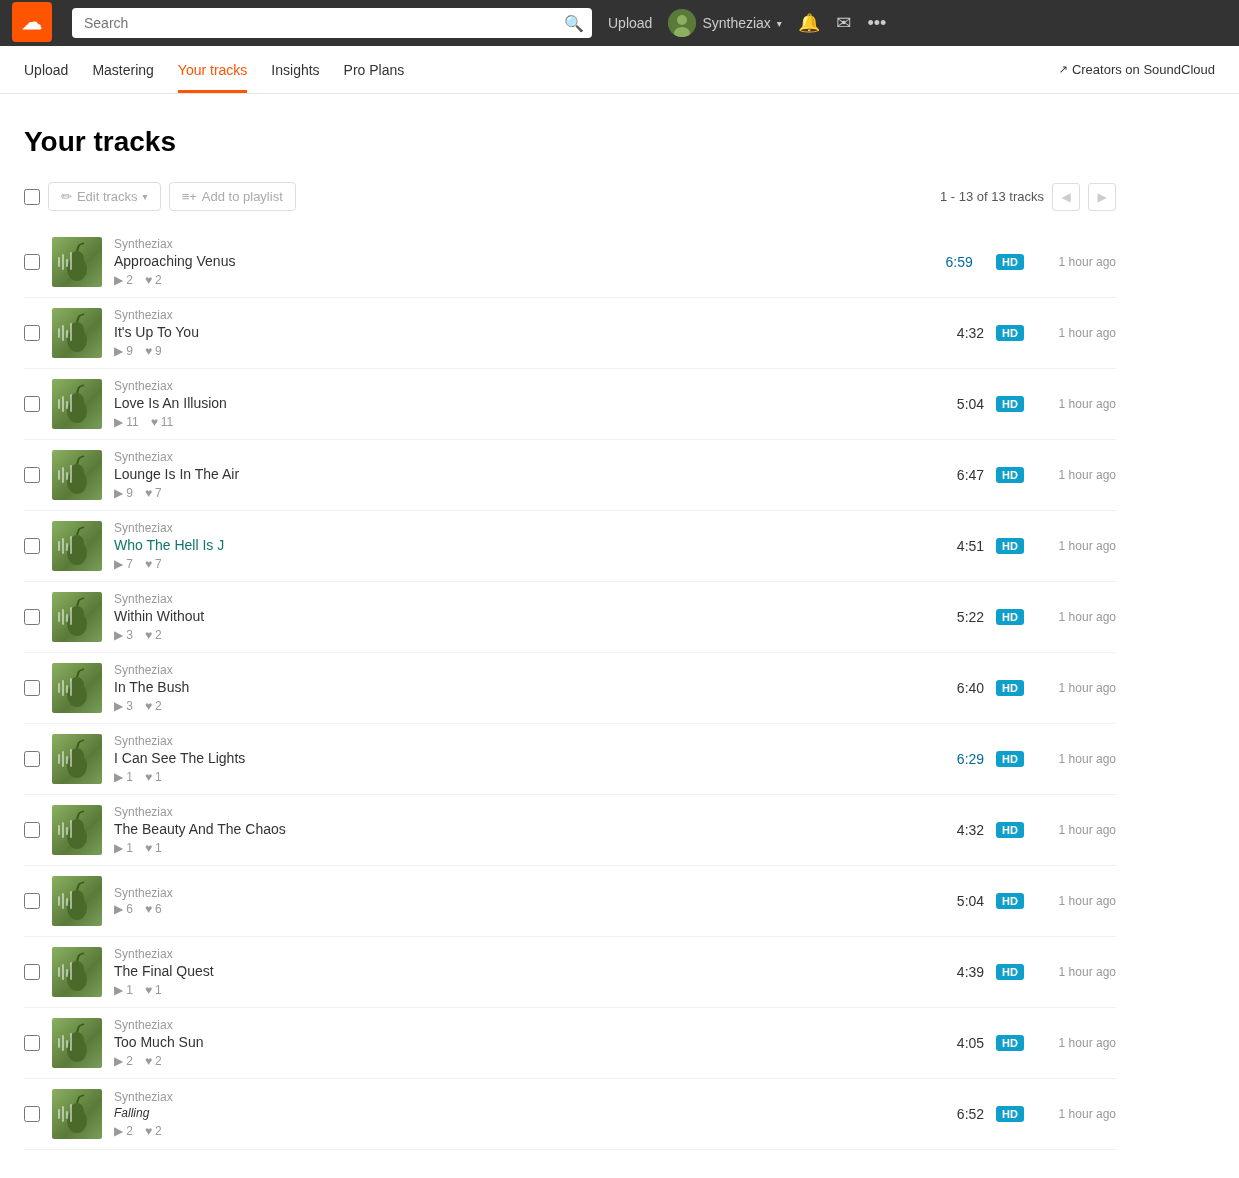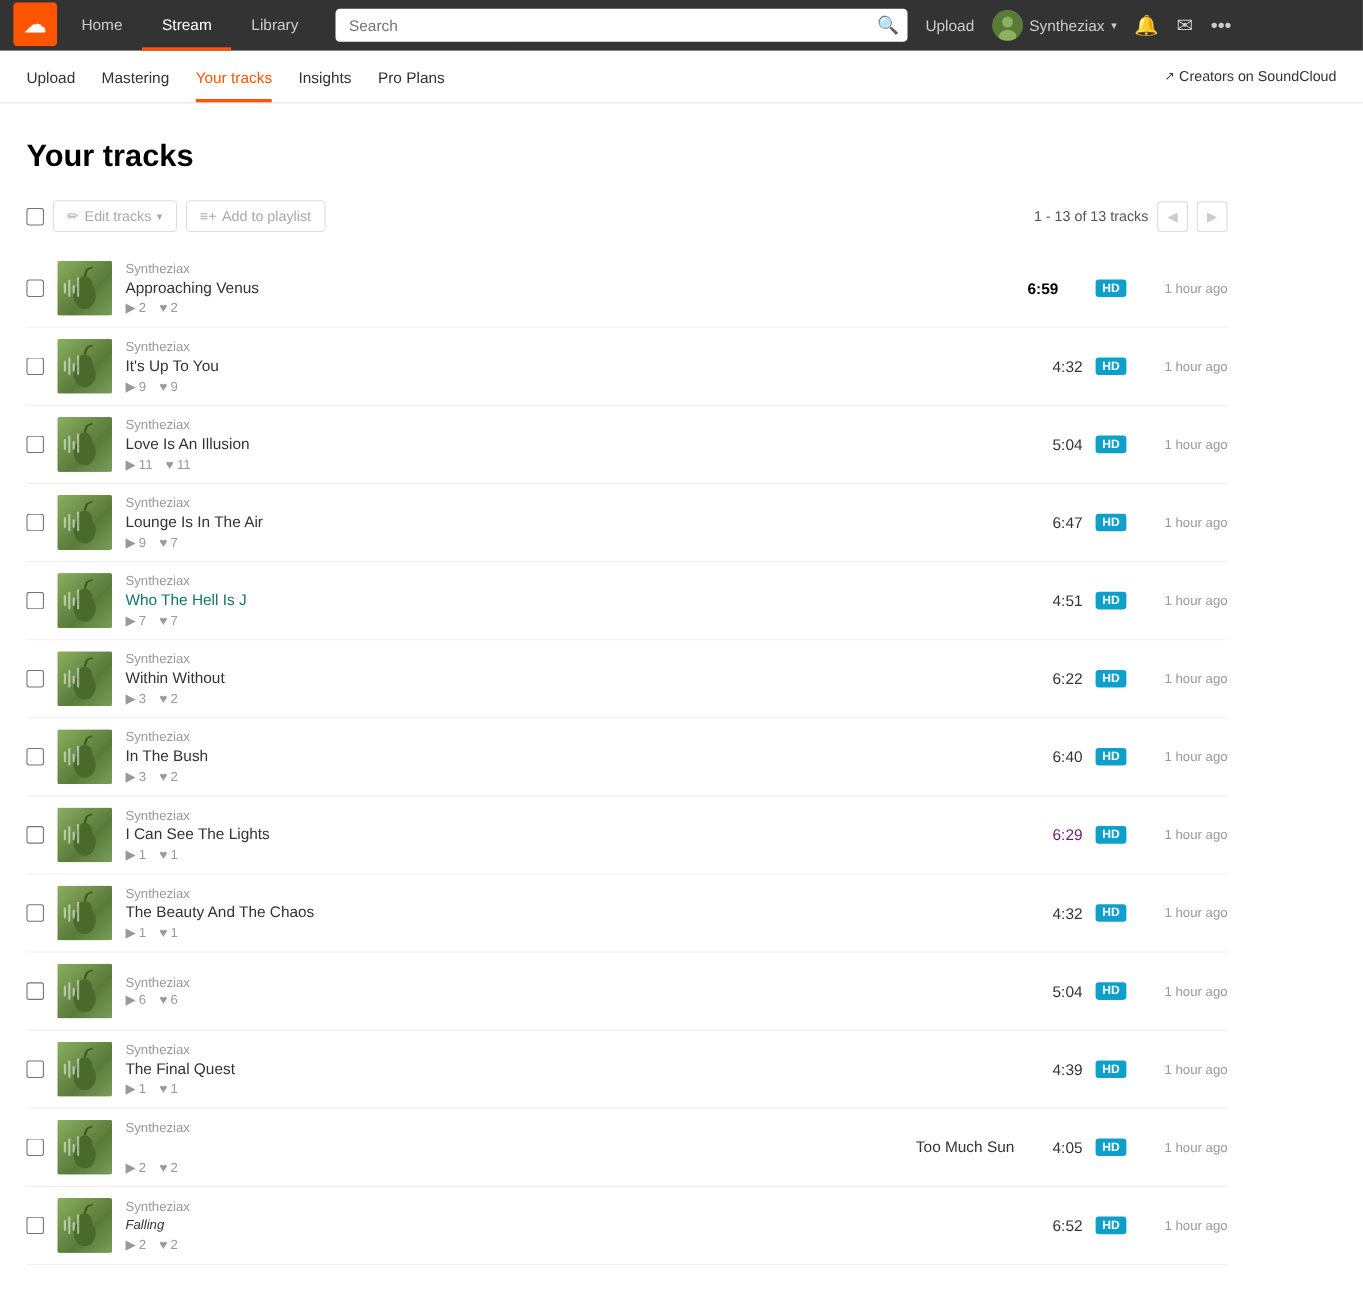--- a/index.html
+++ b/index.html
@@ -7,25 +7,20 @@
   </style>
 </head>
 <body>
 
 <nav style="background:#333; display:flex; align-items:center; height:46px; padding:0 12px; gap:0;">
   <div style="margin-right:4px; cursor:pointer;">
     <svg width="40" height="40" viewBox="0 0 40 40">
       <rect width="40" height="40" fill="#f50" rx="4"></rect>
       <text x="50%" y="55%" dominant-baseline="middle" text-anchor="middle" fill="white" font-size="20" font-weight="bold">☁</text>
     </svg>
-  </div>
-  <div style="display:flex; height:100%;">
-    <a style="color:#ccc; padding:0 18px; display:flex; align-items:center; font-size:14px; cursor:pointer; border-bottom:3px solid transparent; text-decoration:none; height:100%;">Home</a>
-    <a style="color:#fff; padding:0 18px; display:flex; align-items:center; font-size:14px; cursor:pointer; border-bottom:3px solid transparent; text-decoration:none; height:100%; border-bottom-color:#f50;">Stream</a>
-    <a style="color:#ccc; padding:0 18px; display:flex; align-items:center; font-size:14px; cursor:pointer; border-bottom:3px solid transparent; text-decoration:none; height:100%;">Library</a>
   </div>
   <div style="flex:1; margin:0 16px; position:relative; max-width:520px;">
     <input type="text" style="width: 100%; background: rgb(255, 255, 255); border: none; border-radius: 4px; padding: 7px 36px 7px 12px; font-size: 14px; outline: none; color: rgb(51, 51, 51);" placeholder="Search">
     <button style="position:absolute; right:8px; top:50%; transform:translateY(-50%); background:none; border:none; cursor:pointer; color:#999; font-size:16px;">🔍</button>
   </div>
   <div style="display:flex; align-items:center; gap:16px;">
     <button style="color:#ccc; font-size:14px; cursor:pointer; background:none; border:none;">Upload</button>
     <div style="display:flex; align-items:center; gap:6px; cursor:pointer; color:#ccc;">
       <div style="width:28px; height:28px; border-radius:50%; background:#5a7a3a; display:flex; align-items:center; justify-content:center; overflow:hidden; font-size:12px; color:#fff;">
         <svg width="28" height="28" viewBox="0 0 28 28">
@@ -110,21 +105,21 @@
       <div style="font-size:14px; color:#333; font-weight:500; margin-bottom:4px; cursor:pointer;">Approaching Venus</div>
       <div style="display:flex; align-items:center; gap:12px; font-size:12px; color:#999;">
         <span style="display:flex; align-items:center; gap:3px;">
           <span>▶</span> 2
         </span>
         <span style="display:flex; align-items:center; gap:3px;">
           <span>♥</span> 2
         </span>
       </div>
     </div>
-    <span style="font-size:14px; color:#000000; width:50px; text-align:left; flex-shrink:0;font-weight:bold;">6:59</span>
+    <span style="font-size:14px; color:#0369a1; width:50px; text-align:center; flex-shrink:0;">6:59</span>
     <span style="background:#0f9fcb; color:#fff; font-size:11px; font-weight:700; padding:2px 6px; border-radius:3px; flex-shrink:0;">HD</span>
     <span style="font-size:12px; color:#999; width:80px; text-align:right; flex-shrink:0;">1 hour ago</span>
   </div>
       <div style="display: flex; align-items: center; border-bottom: 1px solid rgb(240, 240, 240); padding: 10px 0px; gap: 12px;">
     <input type="checkbox" style="width: 16px; height: 16px; flex-shrink: 0; cursor: pointer;">
     <div style="width:50px; height:50px; flex-shrink:0; border-radius:2px; overflow:hidden; cursor:pointer;">
       <svg width="50" height="50" viewBox="0 0 50 50">
         <defs>
           <linearGradient id="g1" x1="0%" y1="0%" x2="100%" y2="100%">
             <stop offset="0%" stop-color="#8ab060"></stop>
@@ -310,21 +305,21 @@
       <div style="font-size:14px; color:#333; font-weight:500; margin-bottom:4px; cursor:pointer;">Within Without</div>
       <div style="display:flex; align-items:center; gap:12px; font-size:12px; color:#999;">
         <span style="display:flex; align-items:center; gap:3px;">
           <span>▶</span> 3
         </span>
         <span style="display:flex; align-items:center; gap:3px;">
           <span>♥</span> 2
         </span>
       </div>
     </div>
-    <span style="font-size:14px; color:#333; width:50px; text-align:right; flex-shrink:0;">6:22</span>
+    <span style="font-size:14px; color:#333; width:50px; text-align:right; flex-shrink:0;">5:22</span>
     <span style="background:#0f9fcb; color:#fff; font-size:11px; font-weight:700; padding:2px 6px; border-radius:3px; flex-shrink:0;">HD</span>
     <span style="font-size:12px; color:#999; width:80px; text-align:right; flex-shrink:0;">1 hour ago</span>
   </div>
       <div style="display: flex; align-items: center; border-bottom: 1px solid rgb(240, 240, 240); padding: 10px 0px; gap: 12px;">
     <input type="checkbox" style="width: 16px; height: 16px; flex-shrink: 0; cursor: pointer;">
     <div style="width:50px; height:50px; flex-shrink:0; border-radius:2px; overflow:hidden; cursor:pointer;">
       <svg width="50" height="50" viewBox="0 0 50 50">
         <defs>
           <linearGradient id="g6" x1="0%" y1="0%" x2="100%" y2="100%">
             <stop offset="0%" stop-color="#8ab060"></stop>
@@ -390,21 +385,21 @@
       <div style="font-size:14px; color:#333; font-weight:500; margin-bottom:4px; cursor:pointer;">I Can See The Lights</div>
       <div style="display:flex; align-items:center; gap:12px; font-size:12px; color:#999;">
         <span style="display:flex; align-items:center; gap:3px;">
           <span>▶</span> 1
         </span>
         <span style="display:flex; align-items:center; gap:3px;">
           <span>♥</span> 1
         </span>
       </div>
     </div>
-    <span style="font-size:14px; color:#701a75; width:50px; text-align:right; flex-shrink:0;">6:29</span>
+    <span style="font-size:14px; color:#0369a1; width:50px; text-align:right; flex-shrink:0;">6:29</span>
     <span style="background:#0f9fcb; color:#fff; font-size:11px; font-weight:700; padding:2px 6px; border-radius:3px; flex-shrink:0;">HD</span>
     <span style="font-size:12px; color:#999; width:80px; text-align:right; flex-shrink:0;">1 hour ago</span>
   </div>
       <div style="display: flex; align-items: center; border-bottom: 1px solid rgb(240, 240, 240); padding: 10px 0px; gap: 12px;">
     <input type="checkbox" style="width: 16px; height: 16px; flex-shrink: 0; cursor: pointer;">
     <div style="width:50px; height:50px; flex-shrink:0; border-radius:2px; overflow:hidden; cursor:pointer;">
       <svg width="50" height="50" viewBox="0 0 50 50">
         <defs>
           <linearGradient id="g8" x1="0%" y1="0%" x2="100%" y2="100%">
             <stop offset="0%" stop-color="#8ab060"></stop>
@@ -539,21 +534,21 @@
         <line x1="27" y1="8" x2="32" y2="6" stroke="#3a5a1a" stroke-width="1.5"></line>
 
         <rect x="6" y="20" width="2" height="10" fill="rgba(255,255,255,0.5)" rx="1"></rect>
         <rect x="10" y="17" width="2" height="16" fill="rgba(255,255,255,0.5)" rx="1"></rect>
         <rect x="14" y="22" width="2" height="8" fill="rgba(255,255,255,0.5)" rx="1"></rect>
         <rect x="18" y="15" width="2" height="18" fill="rgba(255,255,255,0.5)" rx="1"></rect>
       </svg>
     </div>
     <div style="flex:1; min-width:0;">
       <div style="font-size:12px; color:#999; margin-bottom:2px;">Syntheziax</div>
-      <div style="font-size:14px; color:#333; font-weight:500; margin-bottom:4px; cursor:pointer;text-align:right;">Too Much Sun</div>
+      <div style="font-size:14px; color:#333; font-weight:500; margin-bottom:4px; cursor:pointer;">Too Much Sun</div>
       <div style="display:flex; align-items:center; gap:12px; font-size:12px; color:#999;">
         <span style="display:flex; align-items:center; gap:3px;">
           <span>▶</span> 2
         </span>
         <span style="display:flex; align-items:center; gap:3px;">
           <span>♥</span> 2
         </span>
       </div>
     </div>
     <span style="font-size:14px; color:#333; width:50px; text-align:right; flex-shrink:0;">4:05</span>

